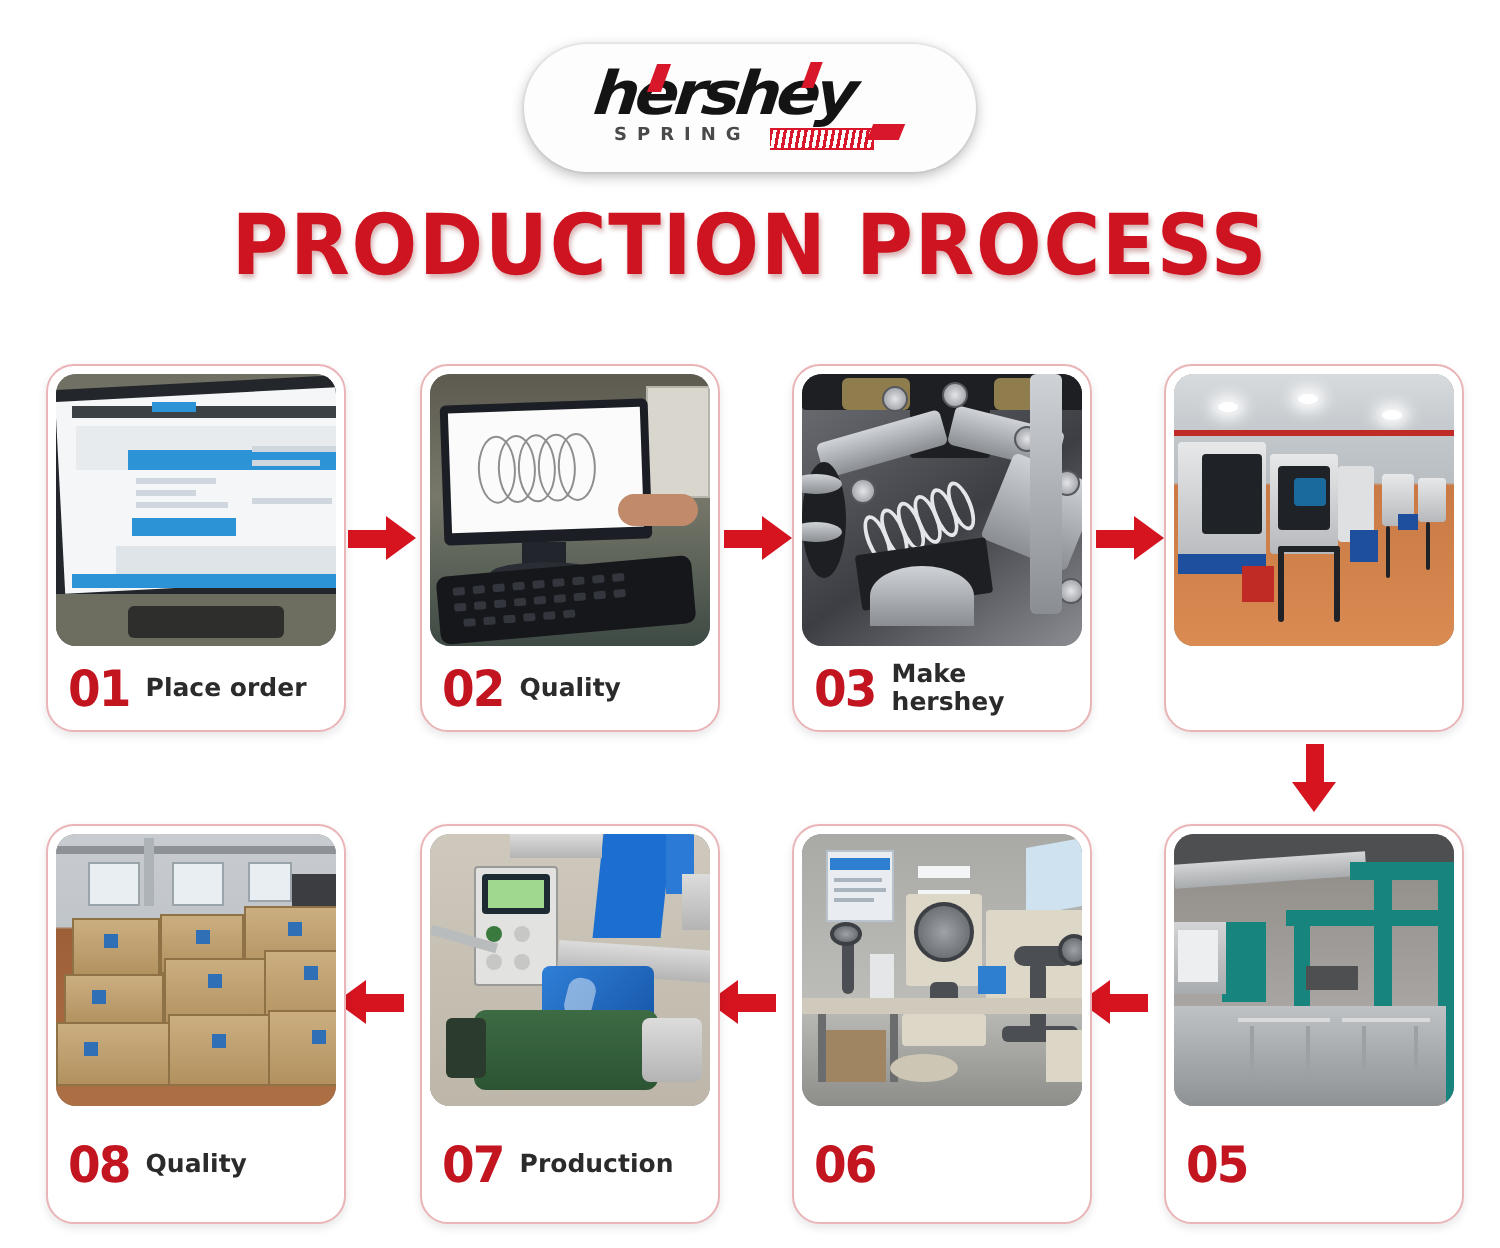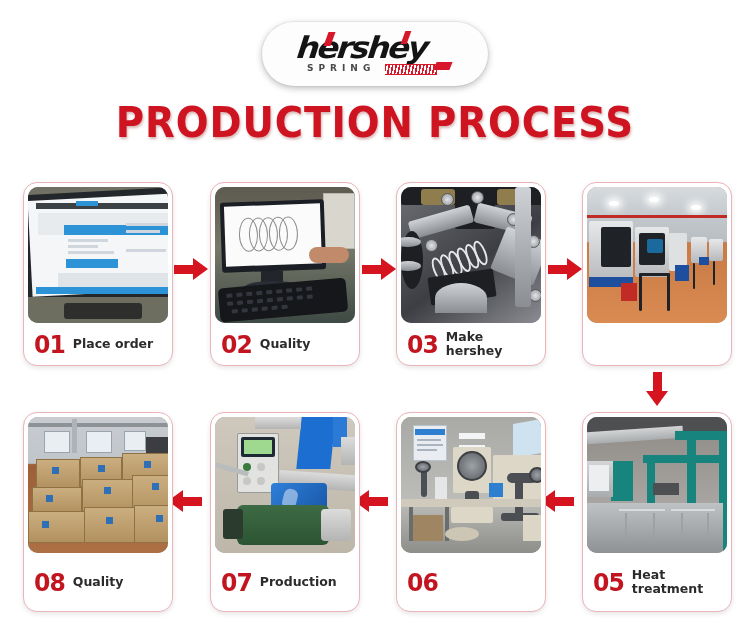--- a/index.html
+++ b/index.html
@@ -419,21 +419,20 @@
         <div class="dark" style="left:84px;top:92px;width:44px; height:2px; background:#d8dadb;"></div>
         <div class="dark" style="left:38px;top:96px;width:2px;  height:24px; background:#9ea1a3;"></div>
         <div class="dark" style="left:66px;top:96px;width:2px;  height:24px; background:#9ea1a3;"></div>
         <div class="dark" style="left:94px;top:96px;width:2px;  height:22px; background:#9ea1a3;"></div>
         <div class="dark" style="left:120px;top:96px;width:2px; height:22px; background:#9ea1a3;"></div>
         <div class="teal" style="left:136px;top:86px;width:14px;height:50px;"></div>
       </div>
     </div>
     <div class="label">
       <span class="num">05</span>
-      <span class="cap">Heat treatment</span>
     </div>
   </div>
 
   <div class="arrow-l" style="left:540px; top:490px;">
     <div class="shaft"></div>
       <div class="head"></div>
   </div>
 
   <div class="card tall" style="left:396px; top:412px;">
     <div class="photo">

